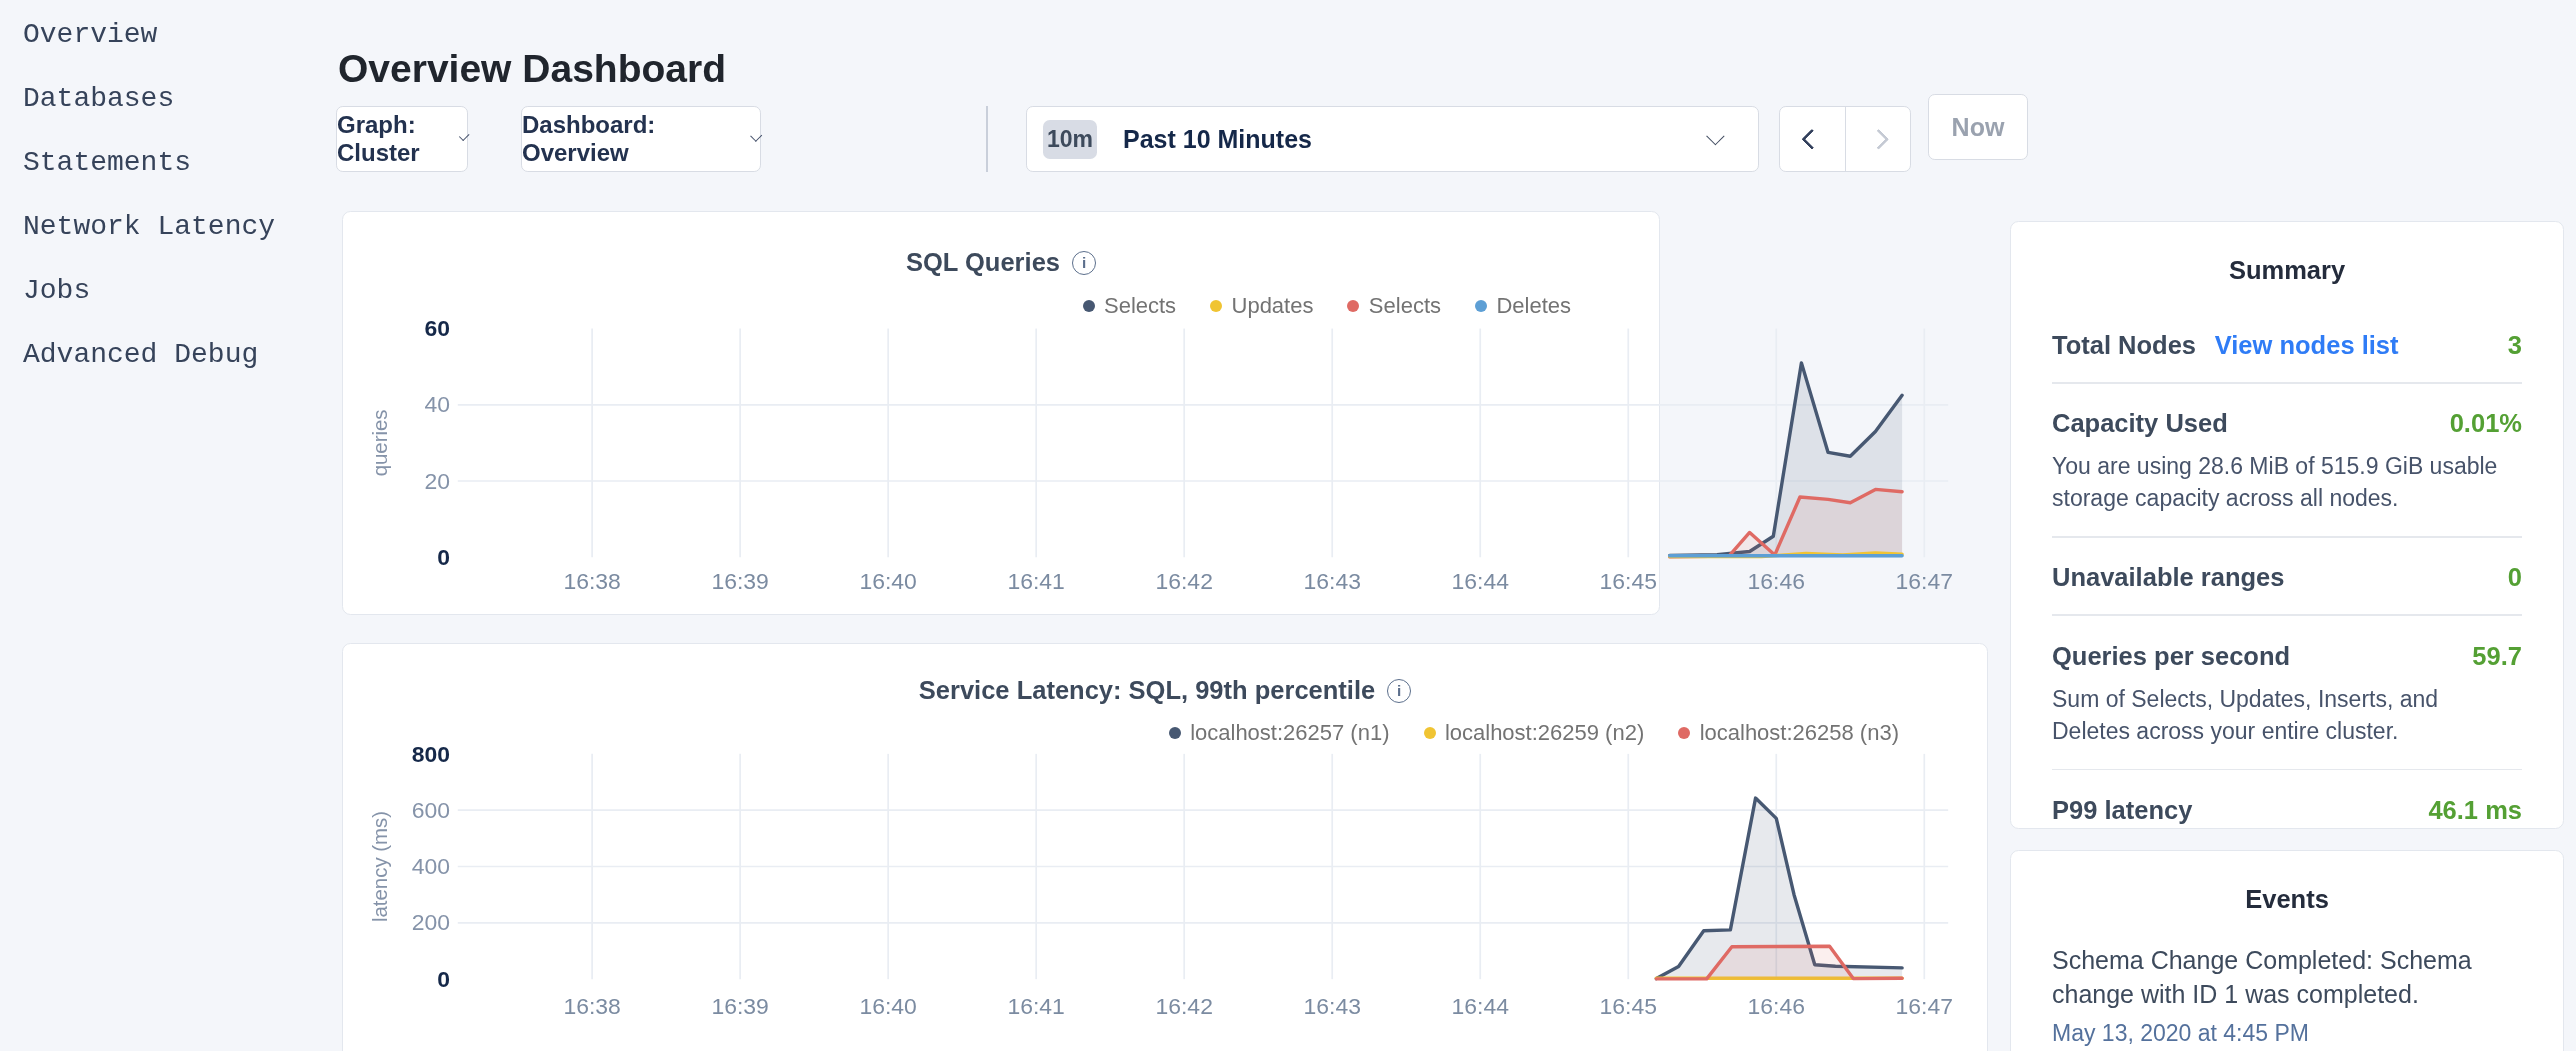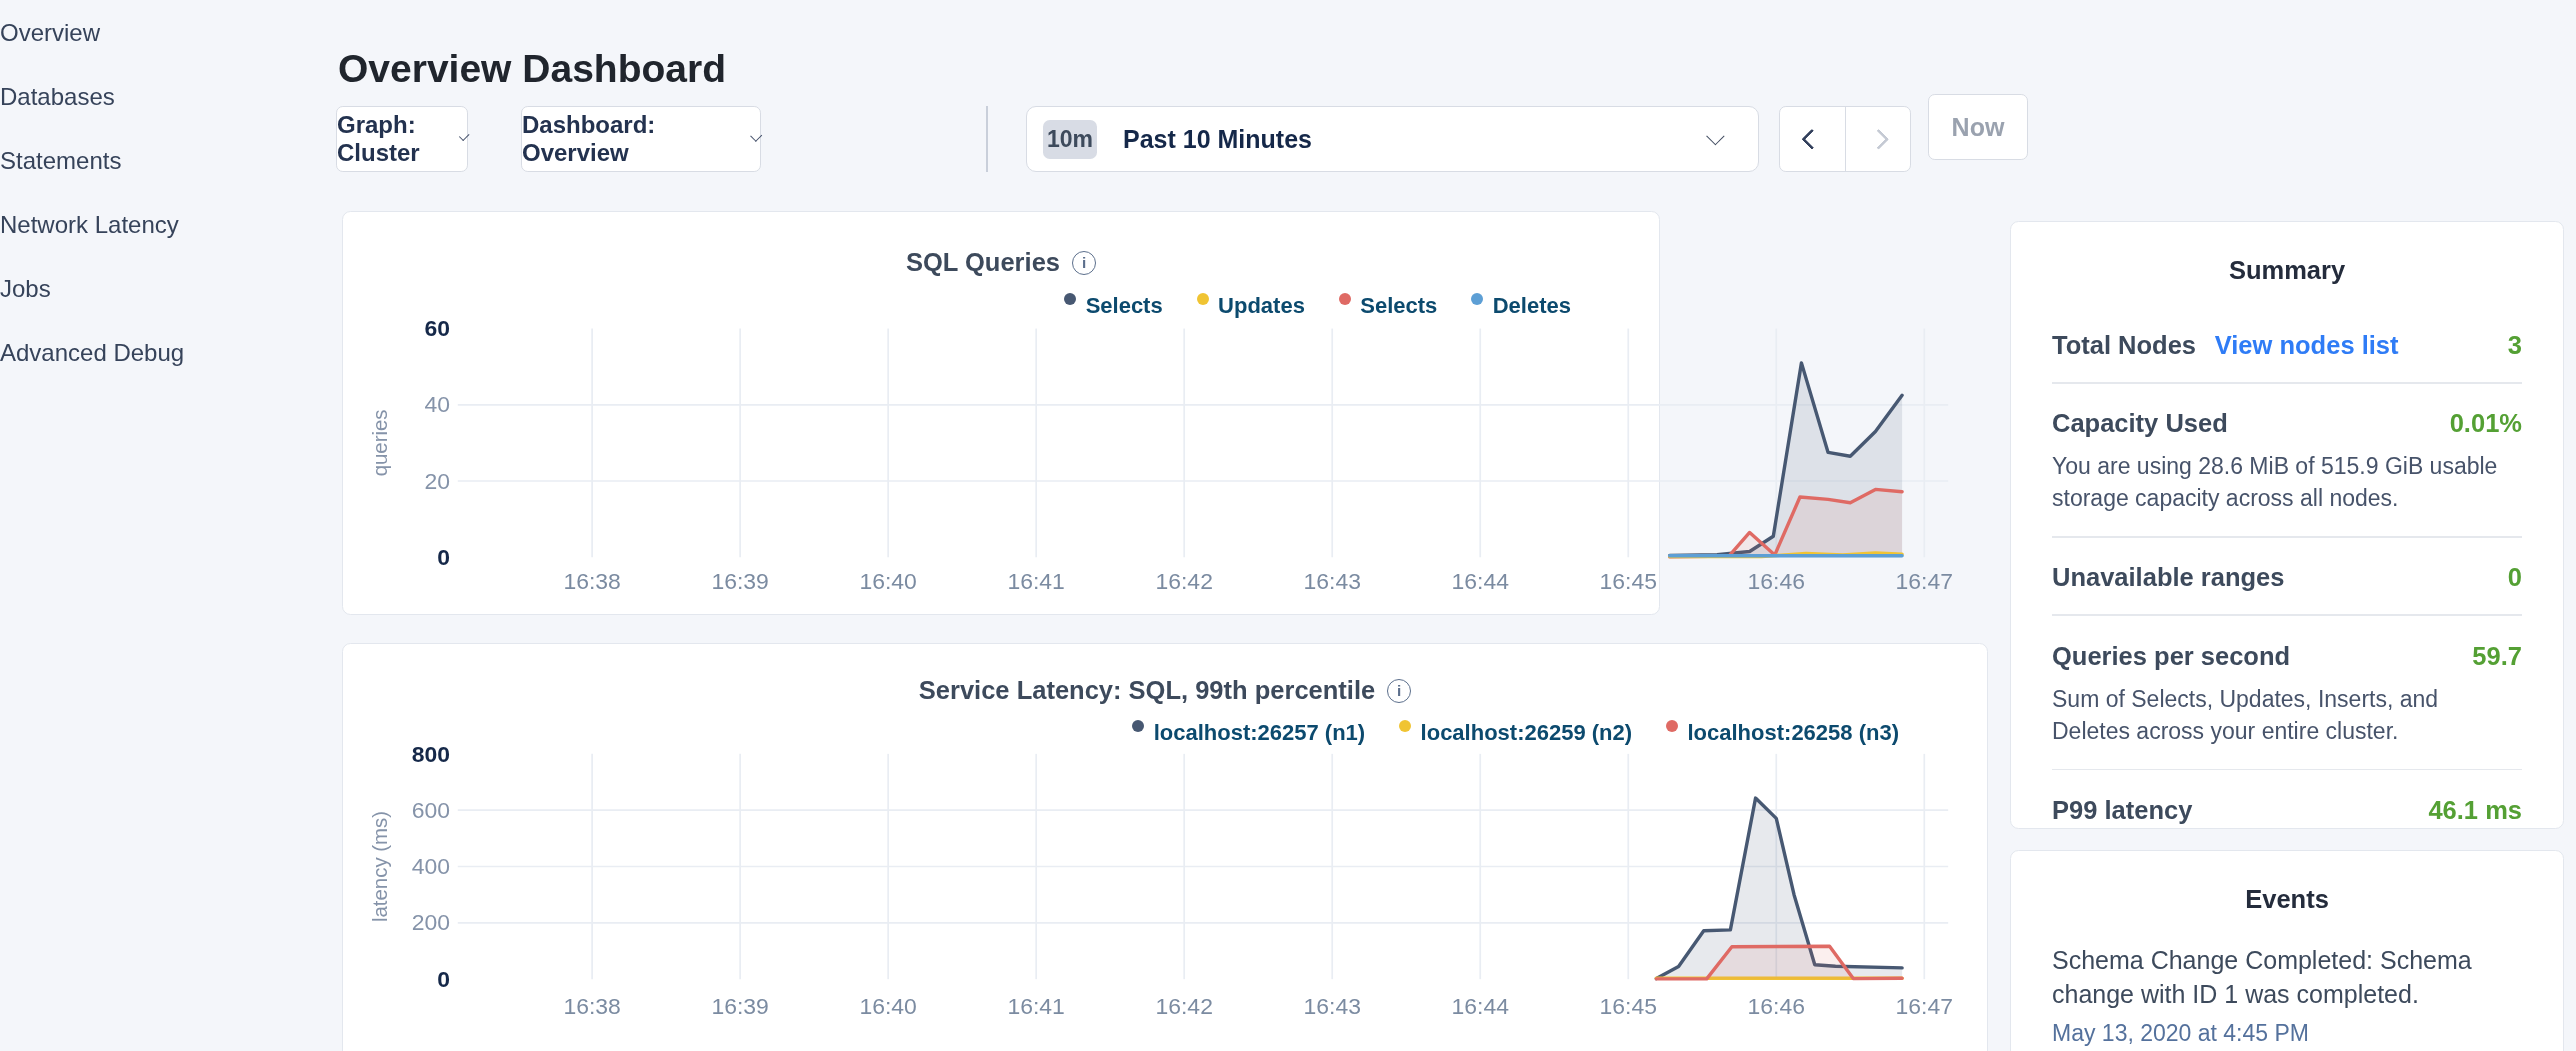--- a/index.html
+++ b/index.html
@@ -5,33 +5,33 @@
   * { box-sizing: border-box; }
   html,body { margin:0; padding:0; }
   body {
     width:2576px; height:1051px; overflow:hidden; position:relative;
     background:#f4f6fa;
     font-family:"Liberation Sans", sans-serif;
     color:#36435a;
   }
   
   .sidebar { position:absolute; left:0; top:0; width:332px; padding-top:18.7px; }
-  .side-item { height:64px; font-size:24px; font-weight:500; color:#36435a; cursor:pointer; }
+  .side-item { padding-left:23px; height:64px; font-size:28px; font-weight:500; color:#36435a; cursor:pointer;font-family:Liberation Mono, monospace; }
   .side-item.active { color:#2f7cf6; font-weight:700; }
   
   .page-title { position:absolute; left:338px; top:20.4px; font-size:39px; font-weight:600; color:#20252d; }
   .btn {
     position:absolute; background:#fff; border:1.7px solid #d8dce4; border-radius:6.8px;
     display:flex; align-items:center; justify-content:center;
     font-size:24px; font-weight:600; color:#23324f; cursor:pointer;
   }
   #graph-btn { left:336px; top:106px; width:132px; height:66px; gap:13.6px; }
   #dash-btn  { left:521px; top:106px; width:240px; height:66px; gap:13.6px; }
   .tdivider  { position:absolute; left:986px; top:106px; width:1.7px; height:66px; background:#c9cfda; }
-  #time-box  { left:1026px; top:106px; width:733px; height:66px; justify-content:flex-end;border-radius:10px; }
+  #time-box  { left:1026px; top:106px; width:733px; height:66px; justify-content:flex-end; }
   .time-badge {
     margin-left:16px; width:54px; height:39px; background:#d8dce5; border-radius:6.8px;
     display:flex; align-items:center; justify-content:center;
     font-size:23px; font-weight:700; color:#3d4a5c;
   }
   .time-label { margin-left:26px; font-size:25px; font-weight:700; color:#152849; }
   #nav-group { left:1779px; top:106px; width:132px; height:66px; padding:0; display:flex; align-items:stretch; }
   .nav-half { flex:1; display:flex; align-items:center; justify-content:center; cursor:pointer; }
   .nav-half.first { border-right:1.7px solid #d8dce4; }
   #now-btn { left:1928px; top:94px; width:100px; height:66px; color:#9aa2af; font-weight:600; font-size:25px; }
@@ -51,21 +51,21 @@
   #chart-card-1 .chart-title-row { top:32px; }
   .chart-title { font-size:25.5px; font-weight:700; color:#3d4a5c; }
   .info-icon {
     width:24px; height:24px; border:1.7px solid #5c6f8c; border-radius:50%;
     color:#5c6f8c; font-size:15.3px; font-weight:600;
     display:flex; align-items:center; justify-content:center; cursor:pointer;
   }
   .legend { position:absolute; right:88px; display:flex; gap:34px; align-items:center; }
   #chart-card-0 .legend { top:81px; }
   #chart-card-1 .legend { top:76px; }
-  .legend-item { display:flex; align-items:flex-start; gap:9.4px; font-size:22px; color:#0c4a6e;font-weight:bold; }
+  .legend-item { display:flex; align-items:center; gap:9.4px; font-size:22px; color:#737373; }
   .legend-dot { width:12px; height:12px; border-radius:50%; }
   svg.chart-svg { position:absolute; left:0; top:0; }
   
   .card-title { font-size:25.5px; font-weight:700; color:#242c3c; text-align:center; margin-top:34px; }
   .srow { display:flex; align-items:baseline; padding:0 41px; margin-top:25.5px; }
   .srow.first { margin-top:46px; }
   .srow-label { font-size:25.5px; font-weight:700; color:#3d4a5c; }
   .srow-link  { font-size:25.5px; font-weight:600; color:#2f7cf6; margin-left:18.7px; cursor:pointer; }
   .srow-value { font-size:25.5px; font-weight:700; color:#54a034; margin-left:auto; }
   .sdesc { padding:0 41px; margin-top:12px; font-size:23px; line-height:32px; color:#47536a; }

